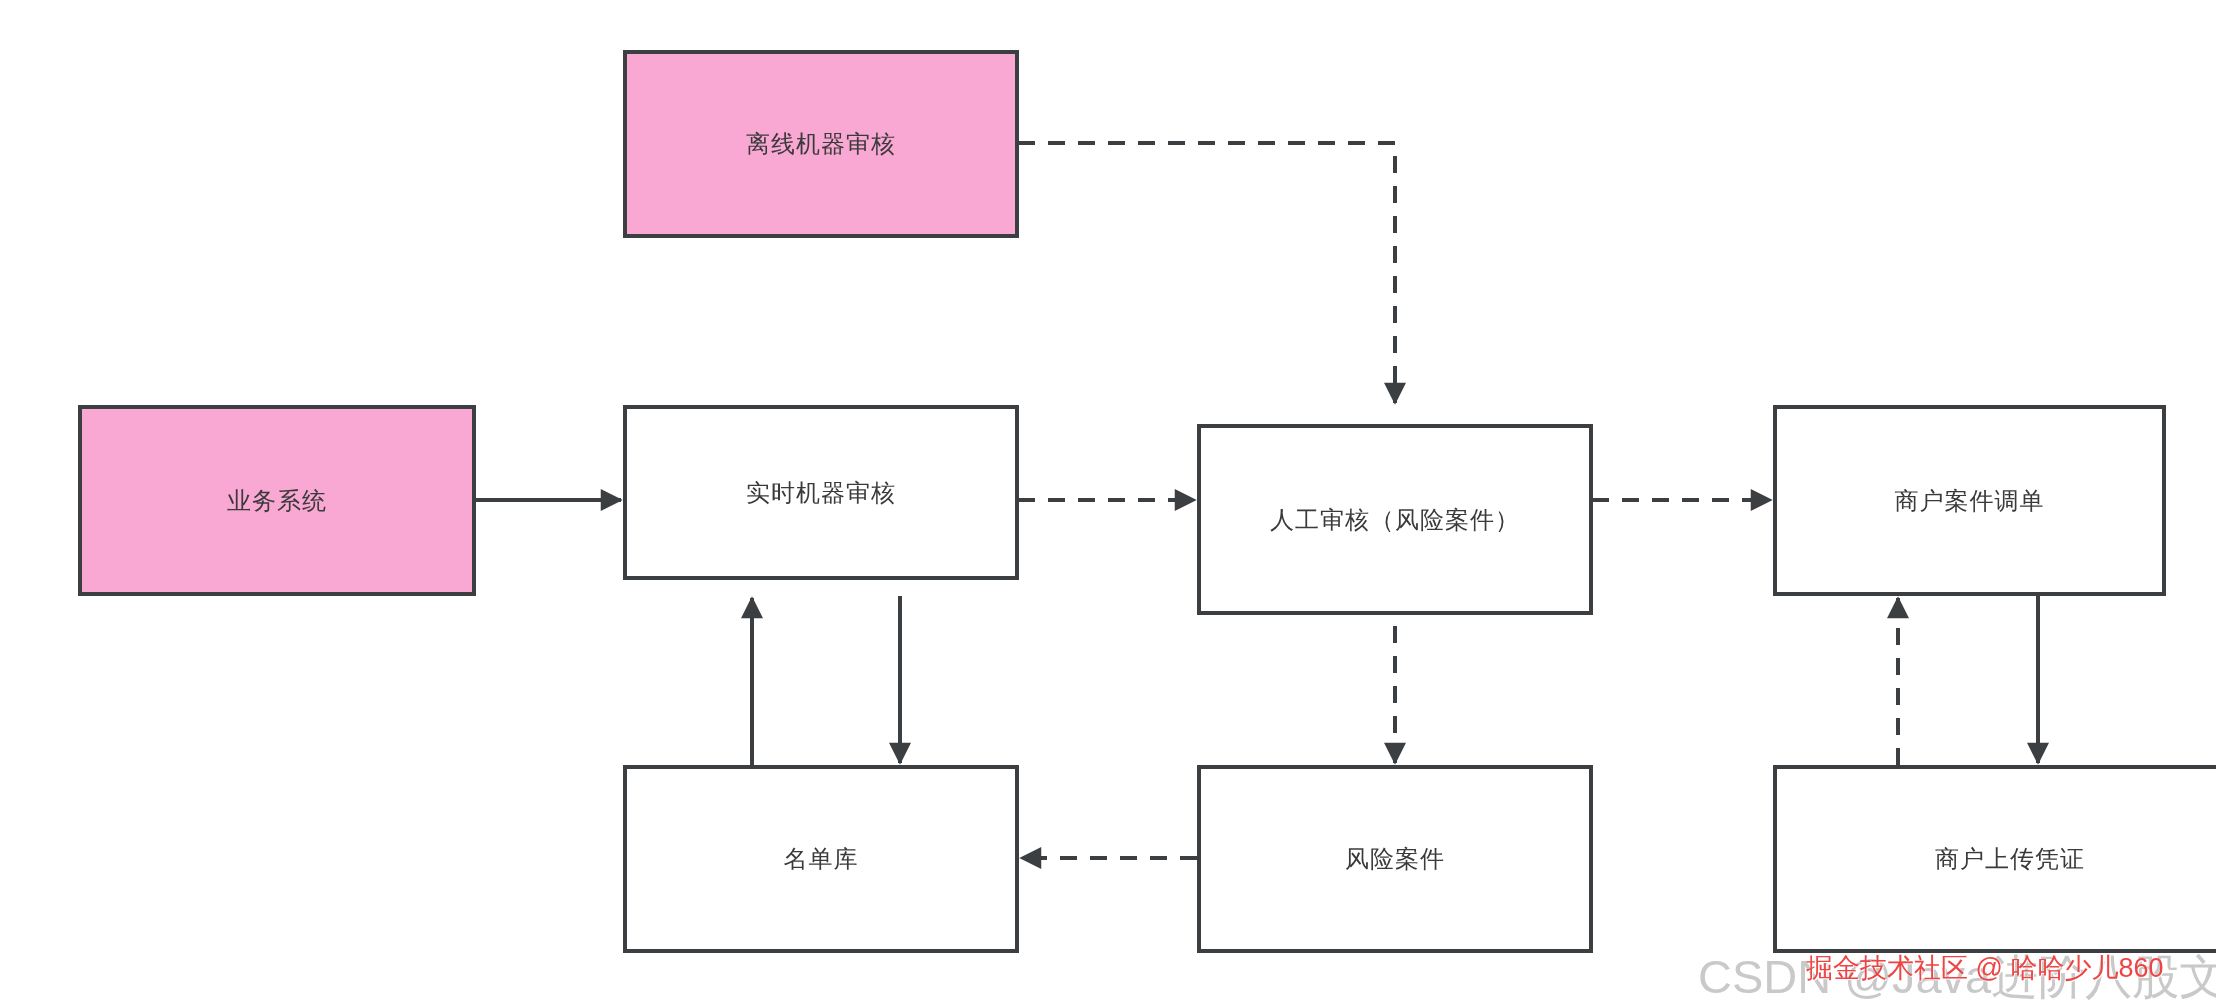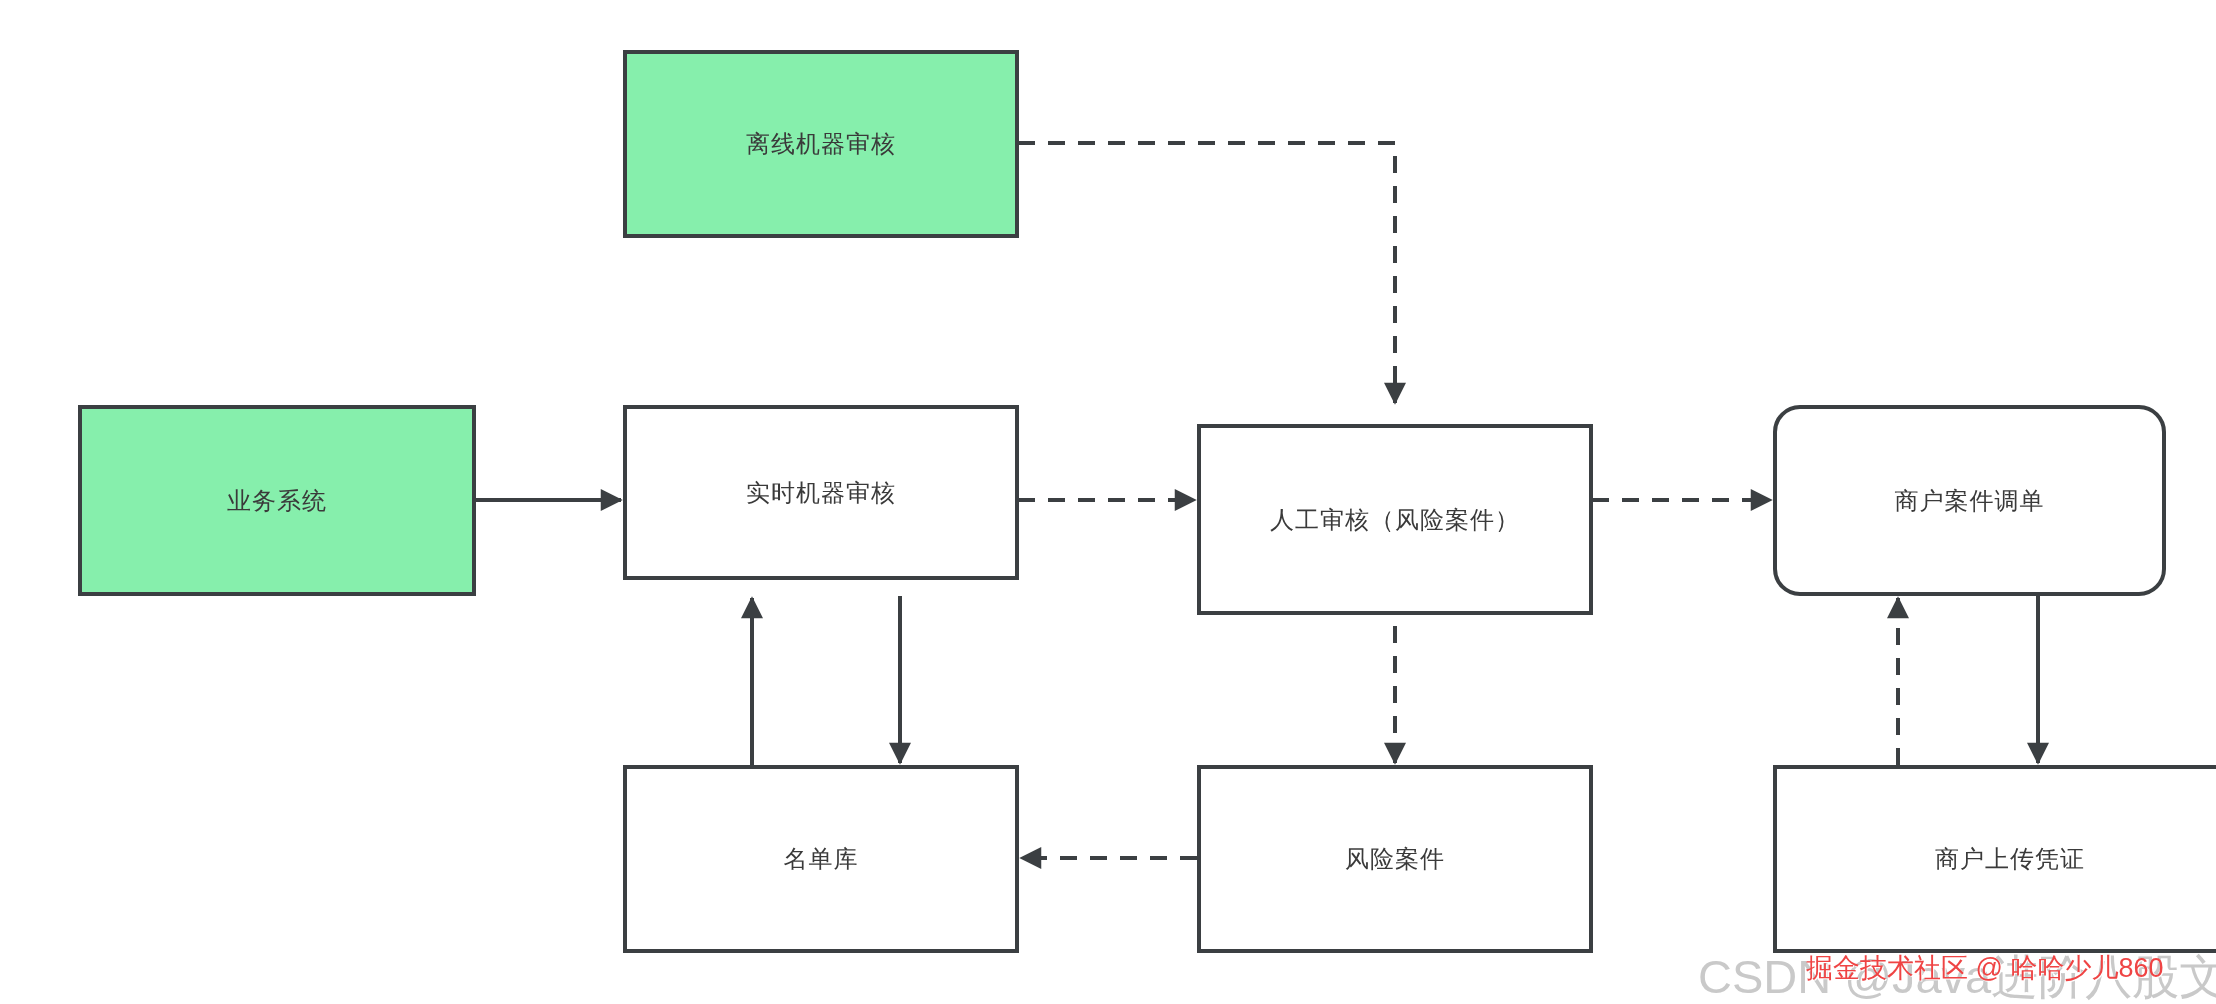--- a/index.html
+++ b/index.html
@@ -27,27 +27,27 @@
     border: 4px solid #3b3f42;
     background: #ffffff;
     display: flex;
     align-items: center;
     justify-content: center;
     font-size: 24px;
     color: #3a3a3a;
     letter-spacing: 1px;
     z-index: 2;
   }
-  .node.highlight { background: #86efac; }
+  .node.highlight { background: #f9a8d4; }
 
   .node-offline  { left: 623px;  top: 50px;  width: 396px; height: 188px; }
   .node-business { left: 50px;   top: 405px; width: 398px; height: 191px; margin-left: 28px; }
   .node-realtime { left: 623px;  top: 405px; width: 396px; height: 175px; align-items: center; }
   .node-manual   { left: 1197px; top: 405px; width: 396px; height: 191px; margin-top: 19px; }
-  .node-case     { left: 1773px; top: 405px; width: 393px; height: 191px; border-radius: 27px; }
+  .node-case     { left: 1773px; top: 405px; width: 393px; height: 191px; }
   .node-list     { left: 623px;  top: 765px; width: 396px; height: 188px; }
   .node-disposal { left: 1197px; top: 765px; width: 396px; height: 188px; }
   .node-upload   { left: 1773px; top: 765px; width: 474px; height: 188px; }
 
   .edge {
     stroke: #3b3f42;
     stroke-width: 4;
     fill: none;
   }
   .edge.dashed { stroke-dasharray: 17 13; }

